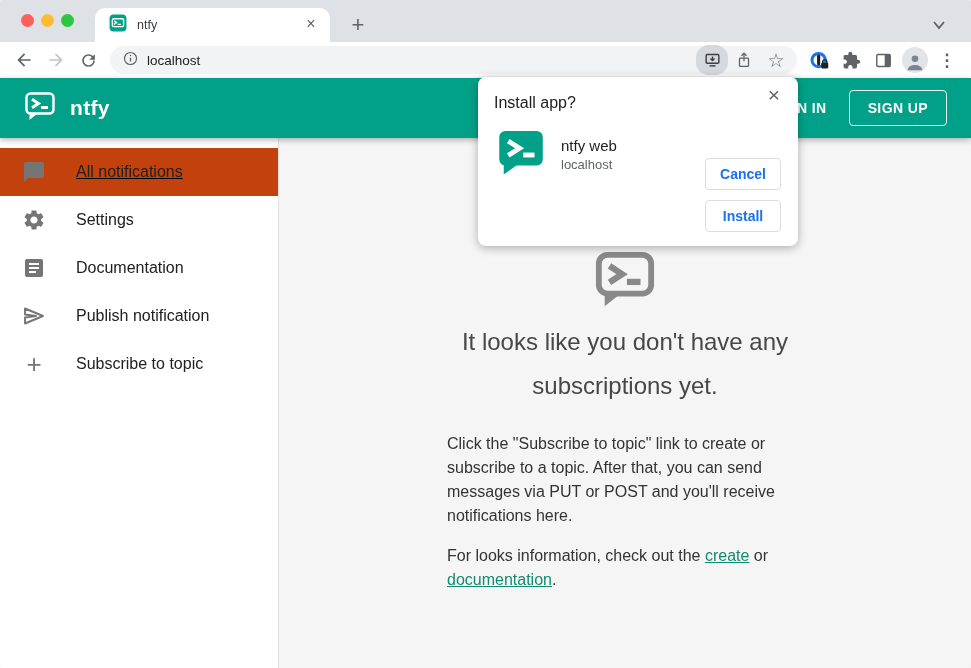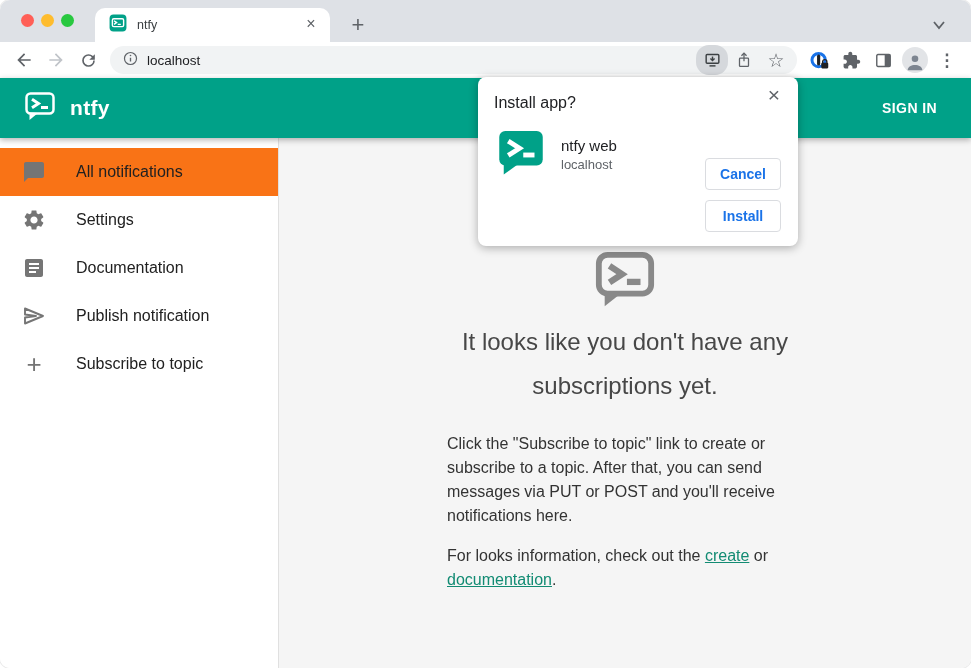--- a/index.html
+++ b/index.html
@@ -1,17 +1,17 @@
 <!DOCTYPE html>
 <html><head>
 <meta charset="utf-8">
 <style>
   * { margin:0; padding:0; box-sizing:border-box; }
   html,body { background:#fff; font-family:"Liberation Sans", sans-serif; }
-  .window { position:relative; width:971px; height:668px; border-radius:10px; overflow:hidden;
+  .window { position:relative; width:971px; height:668px; border-radius:2px; overflow:hidden;
             box-shadow:0 0 0 1px rgba(0,0,0,.08); background:#fff; }
 
   
   .tabstrip { position:relative; height:42px; background:#dee1e6; }
   .lights { position:absolute; left:21px; top:14px; display:flex; gap:7px; }
   .light { width:13px; height:13px; border-radius:50%; }
   .light.red { background:#ff5f57; } .light.yellow { background:#febc2e; } .light.green { background:#28c840; }
   .tab { position:absolute; left:95px; top:8px; width:235px; height:34px; background:#fff;
          border-radius:10px 10px 0 0; display:flex; align-items:center; padding:0 10px 0 14px; }
   .tab-title { font-size:12.5px; color:#3c4043; margin-left:10px; flex:1; }
@@ -39,21 +39,21 @@
   .brand-name { font-size:21px; font-weight:bold; letter-spacing:.3px; }
   .appbar-actions { margin-left:auto; display:flex; align-items:center; gap:12px; }
   .btn-text { color:#fff; font-size:14px; font-weight:bold; letter-spacing:.4px; padding:8px 10px; }
   .btn-outline { color:#fff; font-size:14px; font-weight:bold; letter-spacing:.4px; padding:9px 18px;
                  border:1.5px solid rgba(255,255,255,.9); border-radius:4px; }
 
   
   .content { display:flex; height:530px; }
   .sidebar { width:279px; background:#fff; border-right:1px solid #e0e0e0; padding-top:10px; }
   .si { height:48px; display:flex; align-items:center; padding:0 16px 0 22px; gap:30px; cursor:default; }
-  .si.selected { background:#f97316; }
+  .si.selected { background:#c2410c;text-decoration:underline; }
   .si-label { font-size:16px; color:#212121; }
   .si-ic { width:24px; height:24px; color:#757575; display:flex; align-items:center; justify-content:center; }
   .plus-ic { font-size:26px; color:#757575; font-weight:400; line-height:24px; }
 
   .main { flex:1; background:#f5f5f5; overflow:hidden; }
   .empty { width:420px; margin:0 auto; padding-top:110px; text-align:center; }
   .empty-icon { color:#898989; }
   .empty-h { font-size:24px; line-height:44px; color:#474747; font-weight:400; margin-top:6px; }
   .desc { width:356px; margin:24px auto 0; text-align:left; font-size:16px; line-height:24px; color:#333; }
   .desc + .desc { margin-top:16px; }
@@ -189,20 +189,21 @@
           <rect x="5" y="7" width="54" height="40" rx="8" fill="none" stroke="currentColor" stroke-width="5"></rect>
           <path d="M11 45 L11 60 L28 46 Z" fill="currentColor"></path>
           <path d="M16 18.5 L29 27 L16 35.5" fill="none" stroke="currentColor" stroke-width="6"></path>
           <line x1="34" y1="35" x2="48" y2="35" stroke="currentColor" stroke-width="6"></line>
         </svg>
       </span>
       <span class="brand-name">ntfy</span>
     </div>
     <div class="appbar-actions">
       <span class="btn-text">SIGN IN</span>
+      <span class="btn-outline">SIGN UP</span>
     </div>
   </div>
 
   <div class="content">
     <div class="sidebar">
 
       <div class="si selected">
         <span class="si-ic">
           <svg width="24" height="24" viewBox="0 0 24 24">
               <path d="M20 2H4c-1.1 0-2 .9-2 2v18l4-4h14c1.1 0 2-.9 2-2V4c0-1.1-.9-2-2-2z" fill="#757575"></path>

